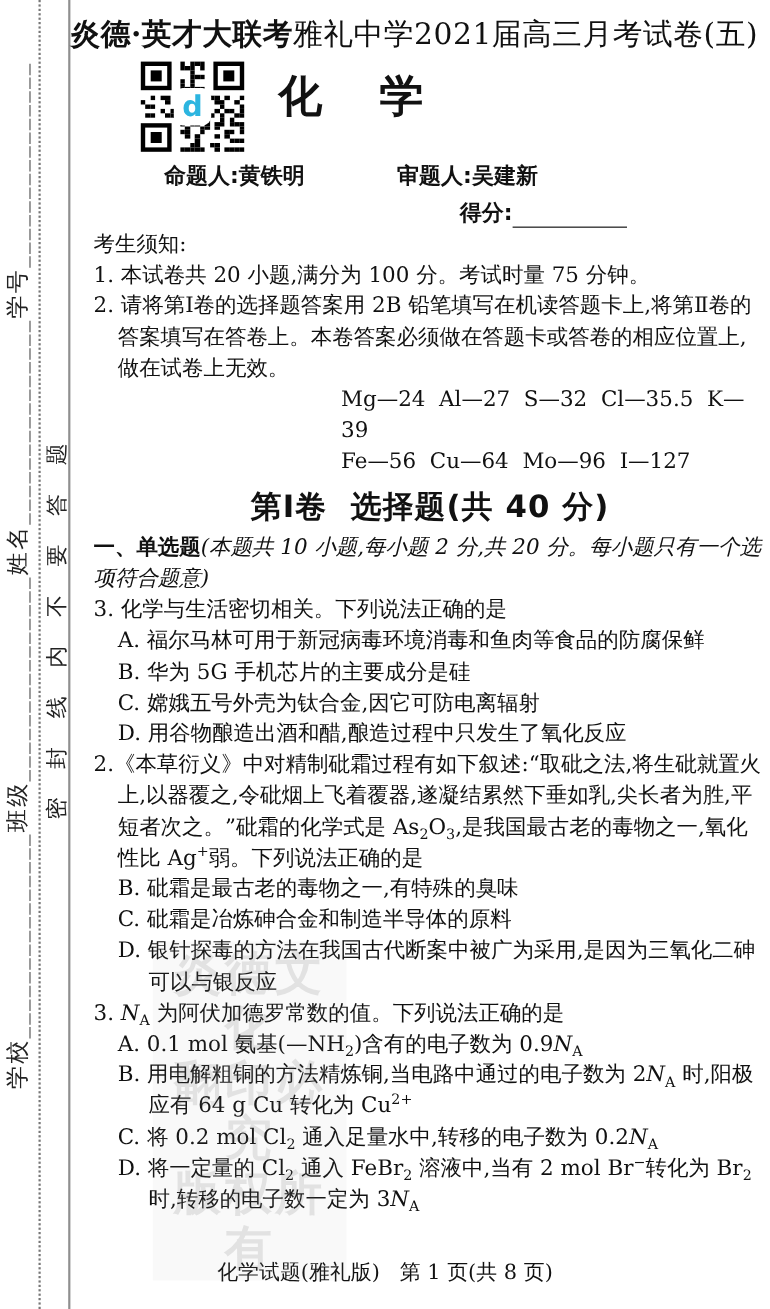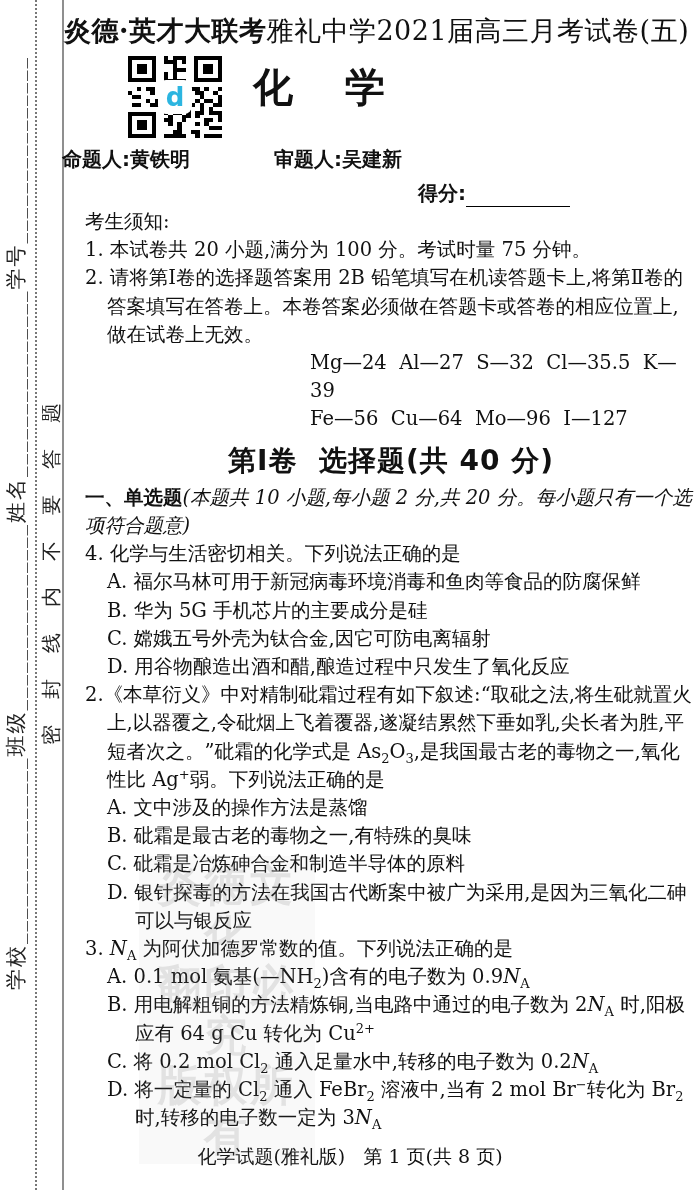--- a/index.html
+++ b/index.html
@@ -28,21 +28,21 @@
   .qr .m.on{background:#000;}
   .finder{position:absolute;box-sizing:border-box;width:28px;height:26px;border:4px solid #000;background:#fff;}
   .finder::after{content:"";position:absolute;left:5px;top:4px;width:10px;height:10px;background:#000;}
   .f-tl{left:0;top:0;} .f-tr{right:0;top:0;} .f-bl{left:0;bottom:0;}
   .qr-logo{position:absolute;left:50%;top:50%;transform:translate(-50%,-50%);
     width:34px;height:34px;background:#fff;border-radius:8px;display:flex;align-items:center;justify-content:center;}
   .qr-logo span{color:#2cb5e0;font-weight:bold;font-size:26px;line-height:1;
     font-family:"DejaVu Sans","Liberation Sans",sans-serif;}
   .subject{position:absolute;left:0;right:0;top:60px;text-align:center;
     font-size:40px;font-weight:bold;letter-spacing:52px;padding-left:52px;box-sizing:border-box;}
-  .byline{position:absolute;left:0;right:0;top:146px;display:flex;gap:84px;
+  .byline{position:absolute;left:0;right:0;top:146px;display:flex;justify-content:center;gap:84px;
     font-size:20px;font-weight:bold;font-family:"DejaVu Sans","Liberation Sans",sans-serif;}
   .score{position:absolute;top:180px;right:6px;font-size:20px;font-weight:bold;
     font-family:"DejaVu Sans","Liberation Sans",sans-serif;}
   .score .blank{display:inline-block;width:104px;height:20px;border-bottom:1.6px solid #000;vertical-align:bottom;}
   
   .body{position:absolute;top:208px;left:23px;width:612px;font-size:19.5px;line-height:28.2px;}
   .hang{padding-left:22px;text-indent:-22px;}
   .pre{white-space:pre-wrap;}
   .cont{padding-left:225px;}
   .sec-heading{text-align:center;font-size:28px;font-weight:bold;margin:13px 0 9px;
@@ -544,31 +544,30 @@
       <div class="hang">2. 请将第Ⅰ卷的选择题答案用 2B 铅笔填写在机读答题卡上,将第Ⅱ卷的答案填写在答卷上。本卷答案必须做在答题卡或答卷的相应位置上,做在试卷上无效。</div>
       <div class="cont pre">Mg—24  Al—27  S—32  Cl—35.5  K—39</div>
       <div class="cont pre">Fe—56  Cu—64  Mo—96  I—127</div>
 
       <div class="sec-heading pre">第Ⅰ卷  选择题(共 40 分)</div>
 
       <div class="mcq-head">
         <span class="bold">一、单选题</span><span class="note">(本题共 10 小题,每小题 2 分,共 20 分。每小题只有一个选项符合题意)</span>
       </div>
 
-      <div class="hang">4. 化学与生活密切相关。下列说法正确的是</div>
+      <div class="hang">3. 化学与生活密切相关。下列说法正确的是</div>
       <div class="opts">
         <div class="opt">A. 福尔马林可用于新冠病毒环境消毒和鱼肉等食品的防腐保鲜</div>
         <div class="opt">B. 华为 5G 手机芯片的主要成分是硅</div>
         <div class="opt">C. 嫦娥五号外壳为钛合金,因它可防电离辐射</div>
         <div class="opt">D. 用谷物酿造出酒和醋,酿造过程中只发生了氧化反应</div>
       </div>
 
       <div class="hang">2.《本草衍义》中对精制砒霜过程有如下叙述:“取砒之法,将生砒就置火上,以器覆之,令砒烟上飞着覆器,遂凝结累然下垂如乳,尖长者为胜,平短者次之。”砒霜的化学式是 As<sub>2</sub>O<sub>3</sub>,是我国最古老的毒物之一,氧化性比 Ag<sup>+</sup>弱。下列说法正确的是</div>
       <div class="opts">
-        <div class="opt">A. 文中涉及的操作方法是蒸馏</div>
         <div class="opt">B. 砒霜是最古老的毒物之一,有特殊的臭味</div>
         <div class="opt">C. 砒霜是冶炼砷合金和制造半导体的原料</div>
         <div class="opt">D. 银针探毒的方法在我国古代断案中被广为采用,是因为三氧化二砷可以与银反应</div>
       </div>
 
       <div class="hang">3. <i>N</i><sub>A</sub> 为阿伏加德罗常数的值。下列说法正确的是</div>
       <div class="opts">
         <div class="opt">A. 0.1 mol 氨基(—NH<sub>2</sub>)含有的电子数为 0.9<i>N</i><sub>A</sub></div>
         <div class="opt">B. 用电解粗铜的方法精炼铜,当电路中通过的电子数为 2<i>N</i><sub>A</sub> 时,阳极应有 64 g Cu 转化为 Cu<sup>2+</sup></div>
         <div class="opt">C. 将 0.2 mol Cl<sub>2</sub> 通入足量水中,转移的电子数为 0.2<i>N</i><sub>A</sub></div>

